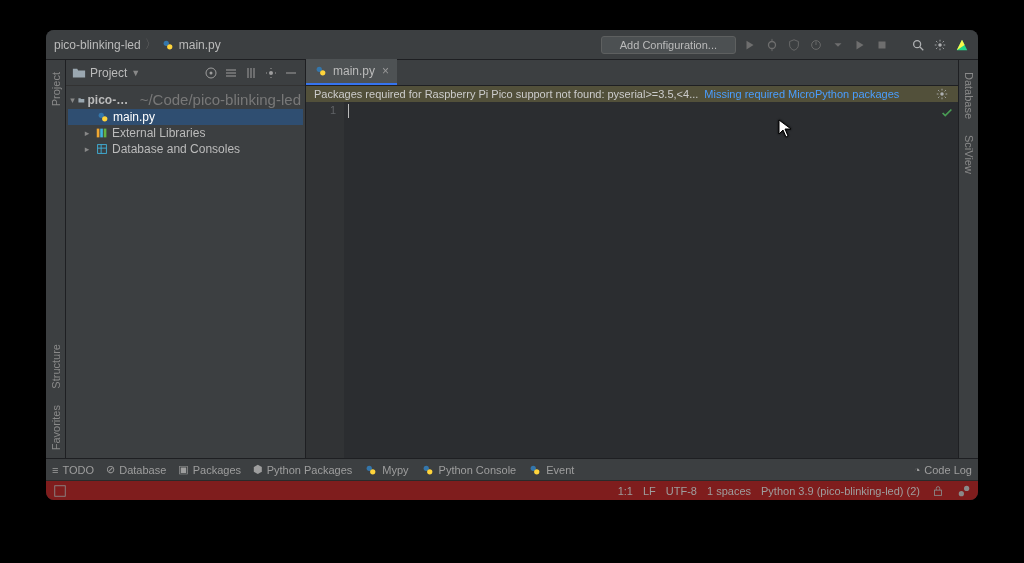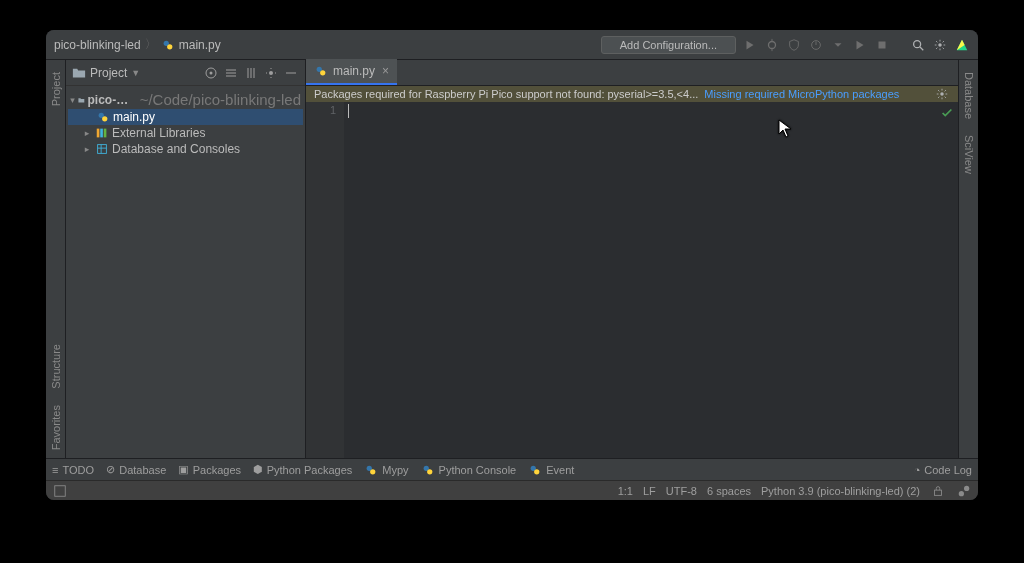--- a/index.html
+++ b/index.html
@@ -55,21 +55,21 @@
 .ed-body { flex: 1; display: flex; position: relative; }
 .gutter { width: 38px; background: #313335; color: #606366; font-size: 11px; text-align: right; padding: 2px 8px 0 0; font-family: Menlo, monospace; }
 .code { flex: 1; background: #2b2d30; font-family: Menlo, monospace; font-size: 12px; padding: 2px 0 0 4px; position: relative; }
 .caret { display:inline-block; width: 1px; height: 14px; background: #bbb; vertical-align: text-bottom; }
 .ok-mark { position: absolute; right: 4px; top: 4px; color: #499c54; }
 
 .bottom-bar { height: 22px; background: #3c3f41; border-top: 1px solid #1e1f22; display: flex; align-items: center; padding: 0 6px; font-size: 11px; color: #9e9e9e; gap: 12px; }
 .bottom-bar .grp { display: flex; align-items: center; gap: 4px; cursor: pointer; }
 .bottom-bar .right { margin-left: auto; display: flex; align-items: center; gap: 4px; }
 
-.status-bar { height: 20px; background: #404040; border-top: 1px solid #2a2a2a; display: flex; align-items: center; padding: 0 6px; font-size: 11px; color: #9e9e9e; gap: 12px; }
+.status-bar { height: 20px; background: #7f1d1d; border-top: 1px solid #2a2a2a; display: flex; align-items: center; padding: 0 6px; font-size: 11px; color: #9e9e9e; gap: 12px; }
 .status-bar .right { margin-left: auto; display: flex; align-items: center; gap: 10px; }
 
 .cursor-img { position: absolute; left: 778px; top: 119px; pointer-events: none; z-index: 999; }
 .cursor-img svg { filter: drop-shadow(0 0 1px #000); }
 
 .ic svg, .fileicon svg { width: 100%; height: 100%; }
 </style>
 </head>
 <body>
 
@@ -341,21 +341,21 @@
   <div class="status-bar">
     <span class="tb-icon" style="color:#8a8a8a">
         <svg viewBox="0 0 16 16">
           <rect x="2" y="2" width="12" height="12" fill="none" stroke="currentColor"></rect>
         </svg>
       </span>
     <div class="right">
       <span>1:1</span>
       <span>LF</span>
       <span>UTF-8</span>
-      <span>6 spaces</span>
+      <span>1 spaces</span>
       <span>Python 3.9 (pico-blinking-led) (2)</span>
       <span class="tb-icon" style="color:#8a8a8a">
           <svg viewBox="0 0 16 16">
             <rect x="4" y="7" width="8" height="6" fill="none" stroke="currentColor"></rect>
             <path d="M6 7V5a2 2 0 014 0v2" fill="none" stroke="currentColor"></path>
           </svg>
         </span>
       <span class="tb-icon" style="color:#8a8a8a">
           <svg viewBox="0 0 16 16">
             <circle cx="11" cy="5" r="3" fill="currentColor"></circle>

